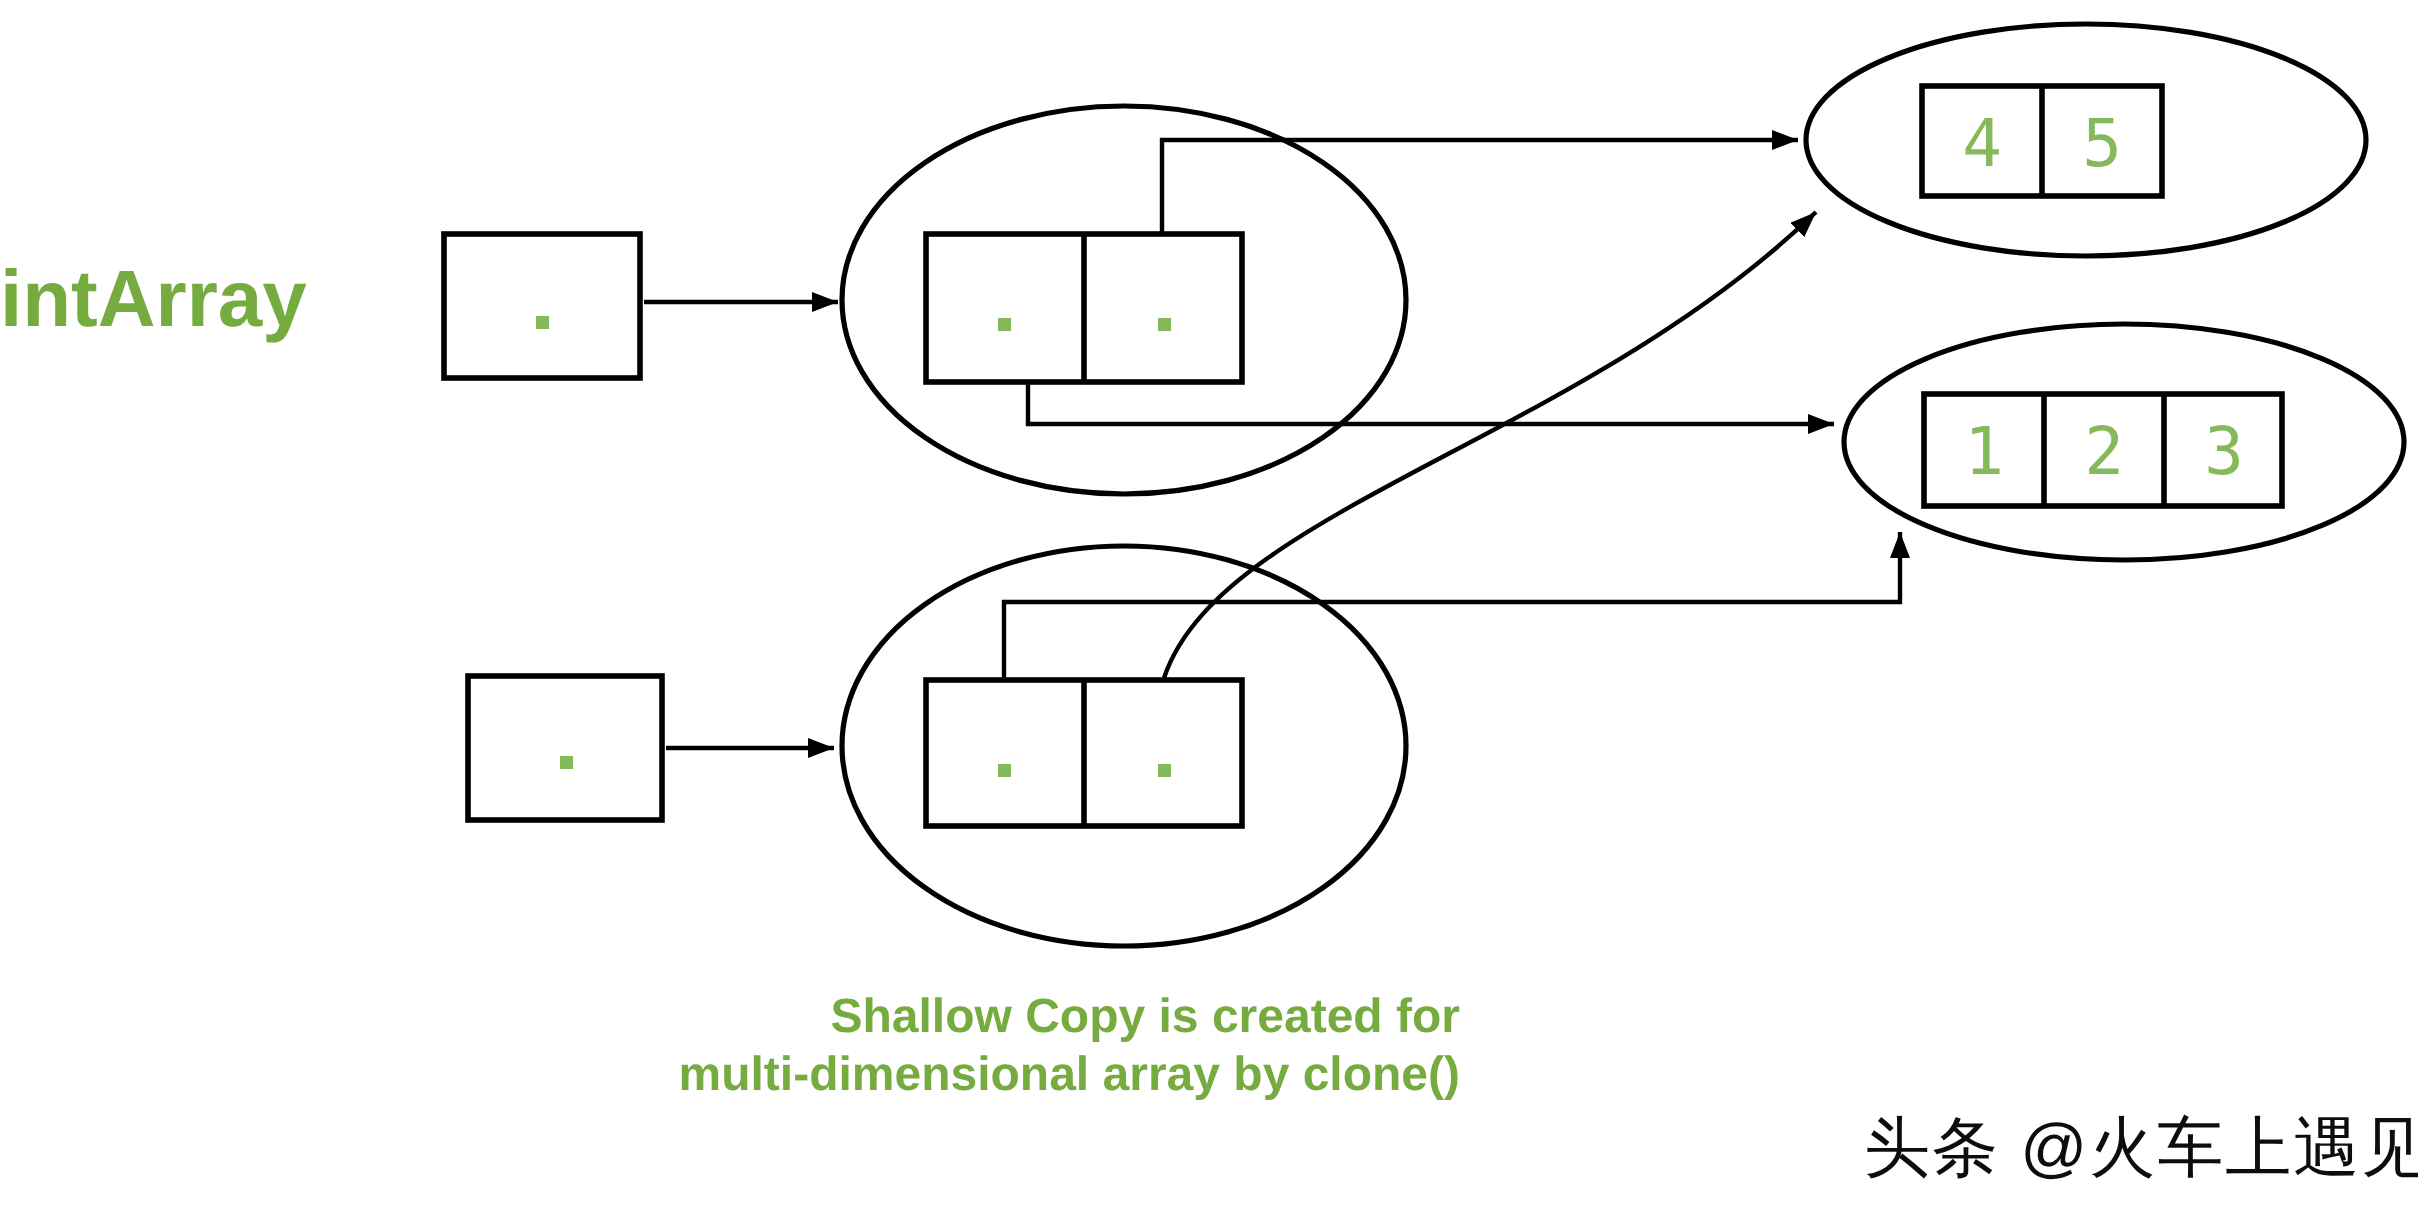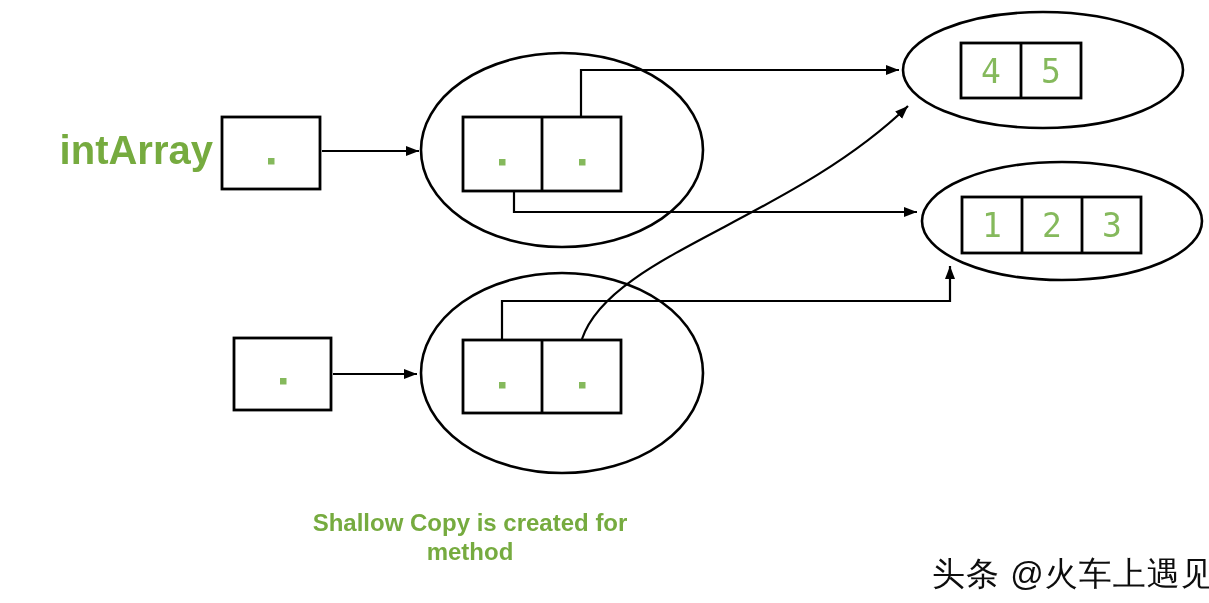--- a/index.html
+++ b/index.html
@@ -30,33 +30,33 @@
     font-size: 33px;
     fill: var(--value);
     text-anchor: middle;
   }
 
   .var-label {
     position: absolute;
     font-weight: bold;
     font-size: 40px;
     color: var(--accent);
-    text-align: right;
+    text-align: left;
     line-height: 1.15;
     white-space: nowrap;
   }
   #intarray-label { left: 0; top: 127px; width: 213px; }
   #clonearray-label { left: 0; top: 346px; width: 218px; }
 
   #caption {
     position: absolute;
     left: 210px;
-    top: 508px;
+    top: 494px;
     width: 520px;
-    text-align: center;
+    text-align: right;
     color: var(--accent);
     font-weight: bold;
     font-size: 24px;
     line-height: 29px;
   }
 
   #watermark {
     position: absolute;
     left: 932px;
     top: 552px;
@@ -117,18 +117,18 @@
     <text class="cell-num" x="1051" y="83">5</text>
     <text class="cell-num" x="992" y="237">1</text>
     <text class="cell-num" x="1052" y="237">2</text>
     <text class="cell-num" x="1112" y="237">3</text>
   </svg>
 
   <div id="intarray-label" class="var-label">intArray</div>
 
   <div id="caption">
     <div>Shallow Copy is created for</div>
-    <div>method</div>
+    <div>multi-dimensional array by clone()</div>
   </div>
 
   <div id="watermark">头条 @火车上遇见</div>
 
 </div>
 
 </body></html>

